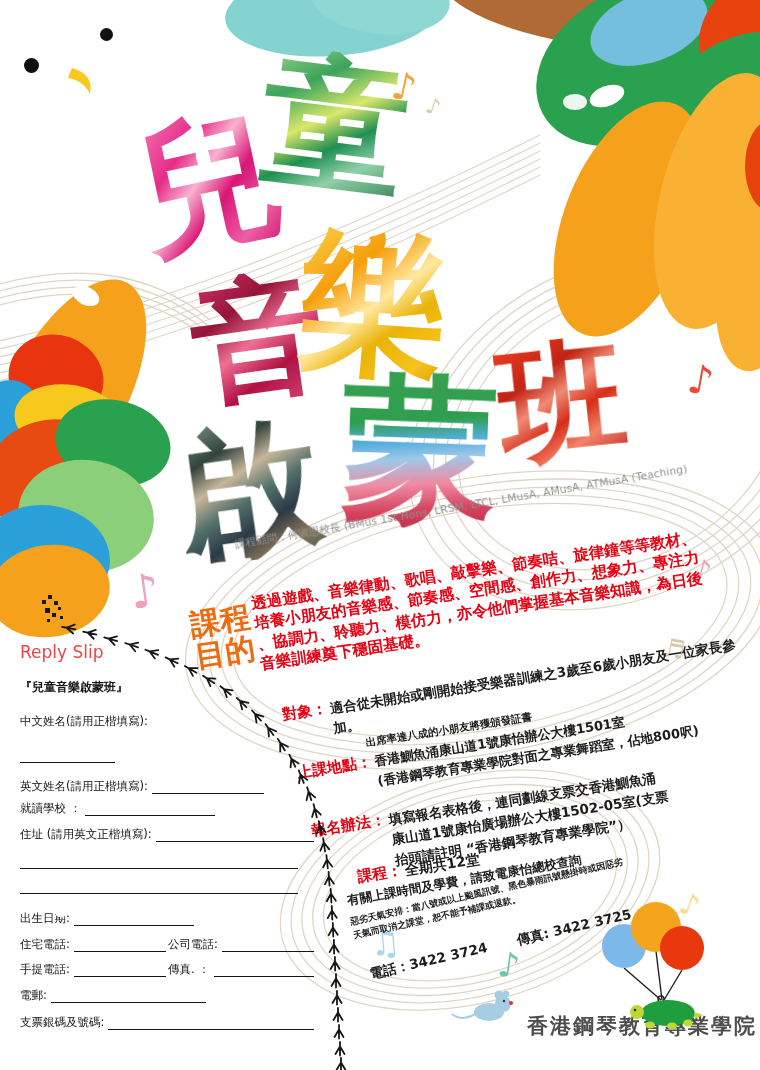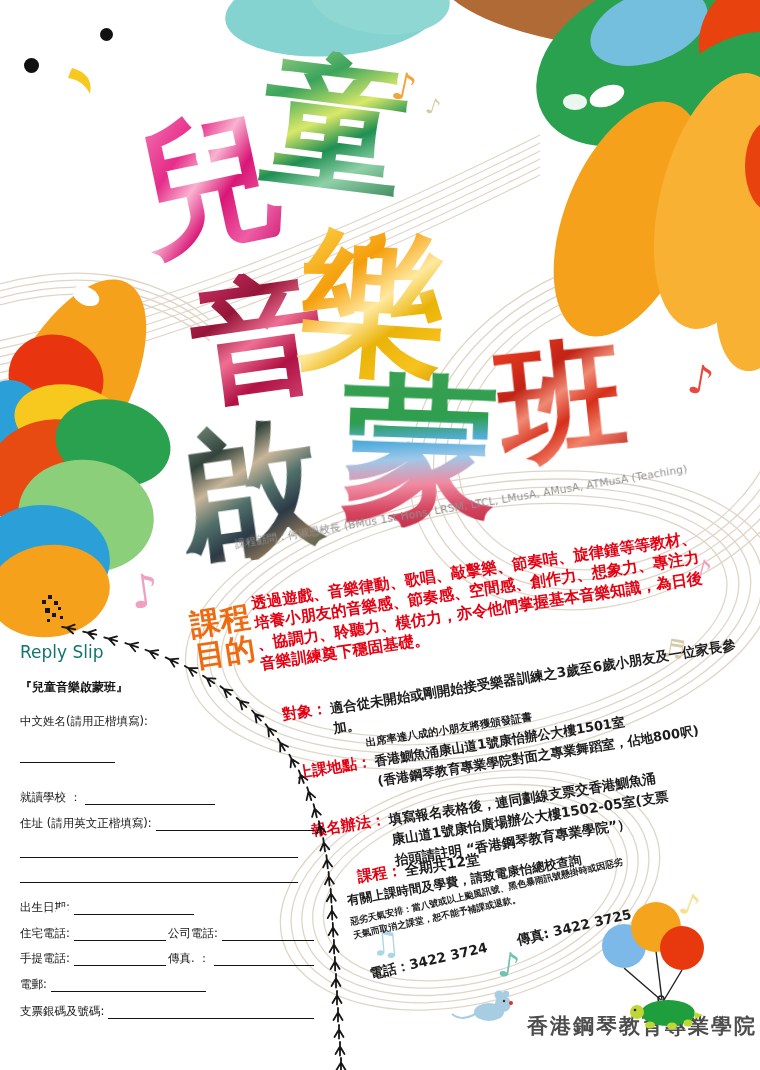--- a/index.html
+++ b/index.html
@@ -45,21 +45,21 @@
            font-size:12.5px;font-weight:bold;color:#1c1c1c;white-space:nowrap}
   .weather{position:absolute;left:349px;top:916px;transform:rotate(-12.5deg);transform-origin:0 0;
            font-size:9px;font-weight:bold;color:#1c1c1c;line-height:1.5;white-space:pre-line}
   .phones{position:absolute;left:368px;top:966px;transform:rotate(-13deg);transform-origin:0 0;
            font-size:13.5px;font-weight:bold;color:#1c1c1c;white-space:nowrap}
   .phones .gap{display:inline-block;width:26px}
   .schoolname{position:absolute;left:527px;top:1012px;font-size:21px;font-weight:bold;
            color:#4d4d4d;letter-spacing:2px;white-space:nowrap}
   
   .rslip{position:absolute;left:20px;top:642px;width:294px;color:#141414}
-  .rs-title{font-size:17px;color:#0f766e}
+  .rs-title{font-size:17px;color:#ef4444}
   .rs-sub{font-size:12px;font-weight:bold;margin-top:17px}
   .rrow{display:flex;align-items:flex-end;font-size:11.5px;font-weight:normal;color:#141414}
   .rlab{white-space:nowrap}
   .rline{flex:1;border-bottom:1.6px solid #141414;margin-left:4px;height:13px}
   .rline.fx{flex:none}
   .fullline{border-bottom:1.6px solid #141414;height:0}
   .col2{flex:1;display:flex;align-items:flex-end}
   .col2 + .col2{margin-left:2px}
 </style>
 </head>
@@ -200,21 +200,25 @@
     <div class="rs-title">Reply Slip</div>
     <div class="rs-sub">『兒童音樂啟蒙班』</div>
 
     <div class="rrow" style="margin-top:18px">
         <span class="rlab">中文姓名(請用正楷填寫):</span>
       </div>
     <div class="rrow" style="margin-top:20px">
         <span class="rline fx" style="width:95px;margin-left:0"></span>
       </div>
 
-    <div class="rrow" style="margin-top:27px">
+    <div class="rrow" style="margin-top:16px">
+        <span class="rlab">英文姓名(請用正楷填寫):</span>
+        <span class="rline fx" style="width:112px"></span>
+      </div>
+    <div class="rrow" style="margin-top:7px">
         <span class="rlab">就讀學校 ：</span>
         <span class="rline fx" style="width:130px"></span>
       </div>
     <div class="rrow" style="margin-top:11px">
         <span class="rlab">住址 (請用英文正楷填寫):</span>
         <span class="rline"></span>
       </div>
     <div class="fullline" style="margin-top:26px;width:278px"></div>
     <div class="fullline" style="margin-top:24px;width:278px"></div>
 

